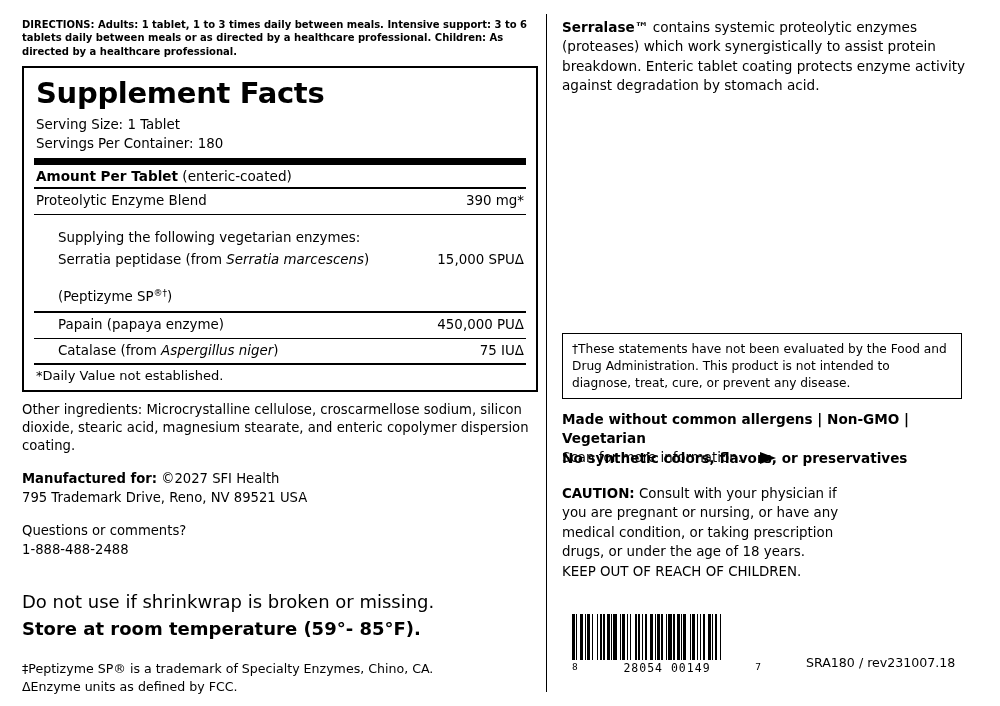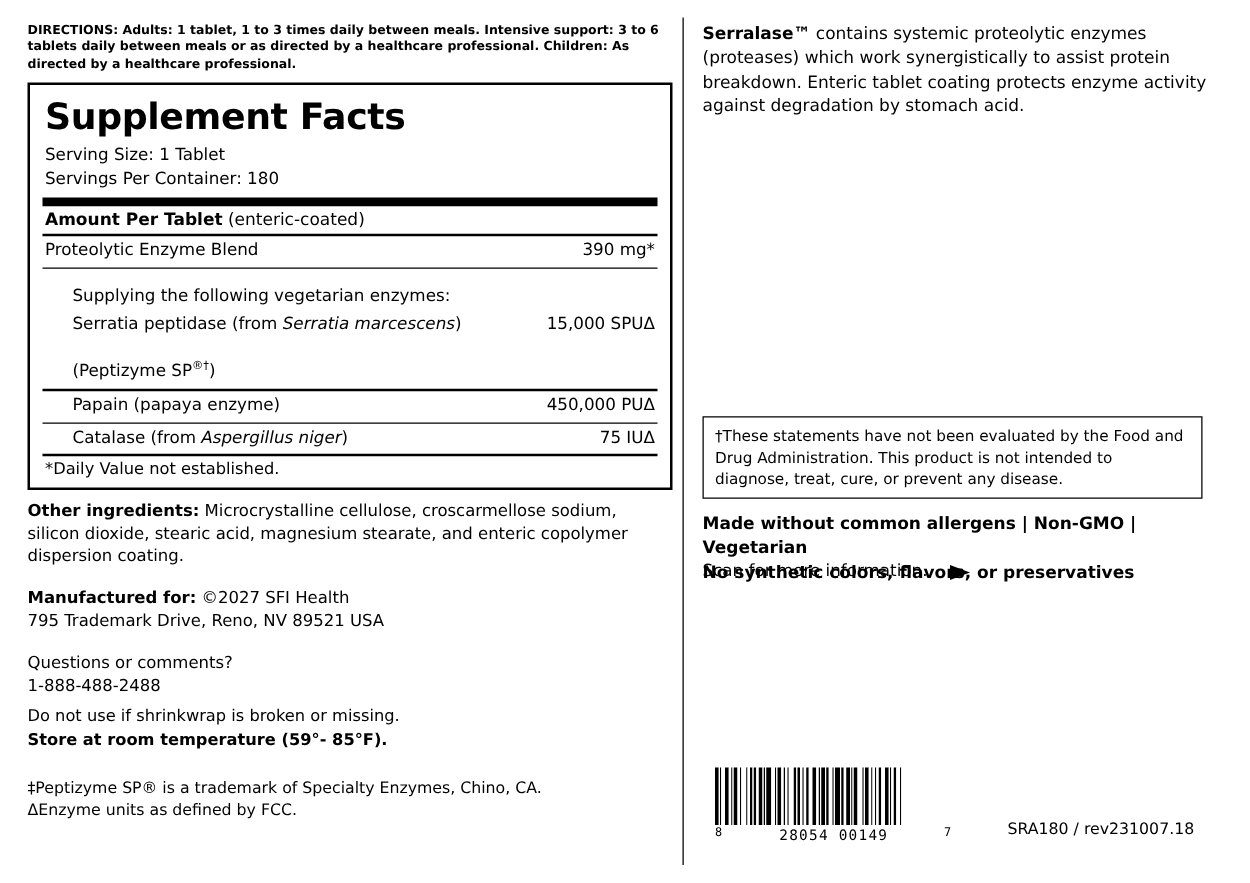--- a/index.html
+++ b/index.html
@@ -94,37 +94,37 @@
     font-size: 13.4px;
     line-height: 1.4;
     padding: 14px 2px 0 24px;
   }
   .sup { font-size: 9px; vertical-align: super; }
   .other-ing {
     font-size: 13.2px;
     line-height: 1.35;
     margin-top: 9px;
   }
-  .other-ing .lbl { font-weight: bold; }
+  .other-ing .lbl { font-weight: normal; }
   .mfg {
     font-size: 13.2px;
     line-height: 1.45;
     margin-top: 14px;
   }
   .mfg .lbl { font-weight: bold; }
   .questions {
     font-size: 13.2px;
     line-height: 1.45;
     margin-top: 14px;
   }
   .questions .lbl { font-weight: normal; }
   .shrink {
-    font-size: 13px;
+    font-size: 18px;
     line-height: 1.45;
-    margin-top: 6px;
+    margin-top: 30px;
   }
   .store { font-weight: bold; }
   .trademark-note {
     font-size: 12.6px;
     line-height: 1.45;
     margin-top: 18px;
   }
   
   .right-col {
     position: absolute;
@@ -310,20 +310,24 @@
   <div class="allergen">
     <div>Made without common allergens | Non-GMO | Vegetarian</div>
     <div>No synthetic colors, flavors, or preservatives</div>
   </div>
 
   <div class="scan">
     <span>Scan for more information.</span>
     <span class="arrow"></span>
   </div>
 
+  <div class="caution">
+    <span class="lbl">CAUTION:</span><span> Consult with your physician if you are pregnant or nursing, or have any medical condition, or taking prescription drugs, or under the age of 18 years.</span>
+    <div>KEEP OUT OF REACH OF CHILDREN.</div>
+  </div>
 
   <div class="barcode-wrap">
     <div class="barcode" id="barcode-bars">
         <div class="bar" style="width: 2.5px;"></div>
         <div class="sp" style="width: 1.25px;"></div>
         <div class="bar" style="width: 1.25px;"></div>
         <div class="sp" style="width: 2.5px;"></div>
         <div class="bar" style="width: 3.75px;"></div>
         <div class="sp" style="width: 1.25px;"></div>
         <div class="bar" style="width: 1.25px;"></div>

